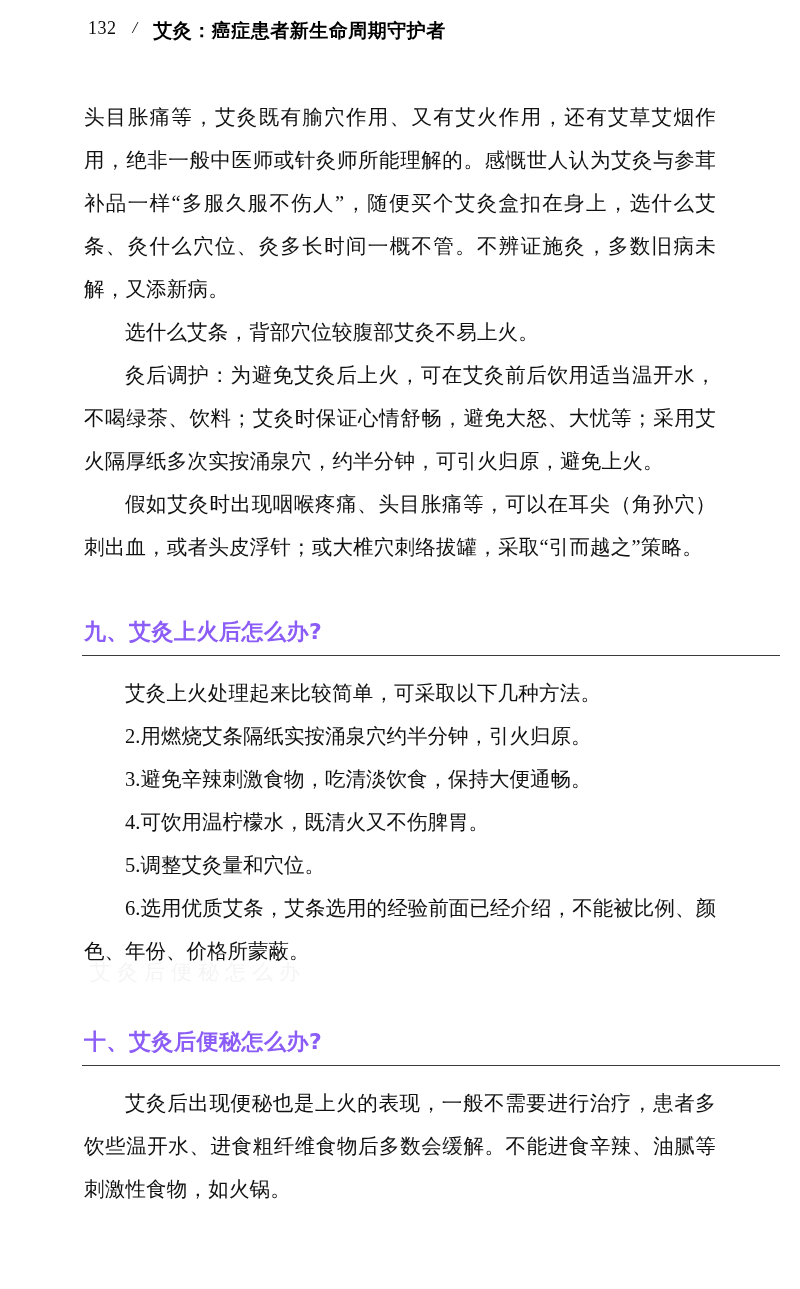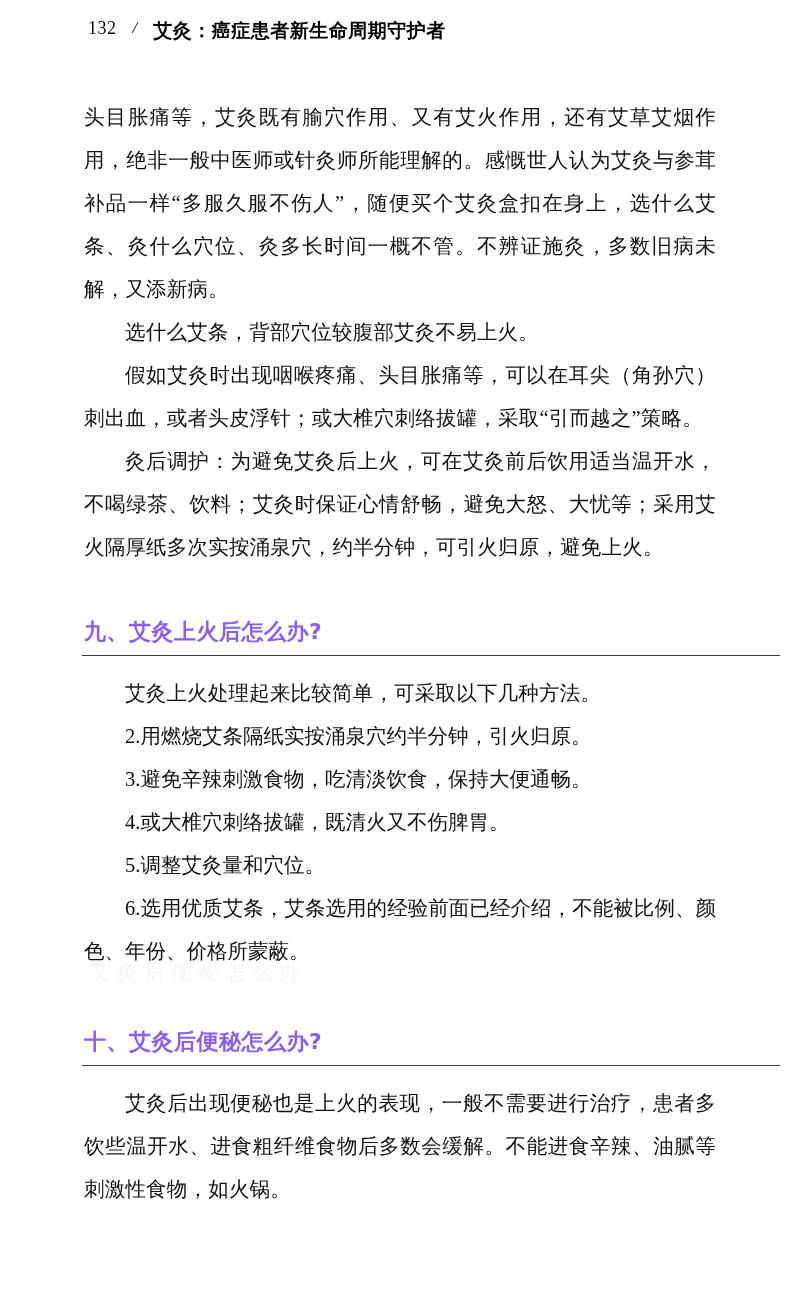--- a/index.html
+++ b/index.html
@@ -144,37 +144,37 @@
   </div>
 
   <div class="ghost">艾灸后便秘怎么办</div>
 
   <div class="content">
 
     <p class="body-par noindent">头目胀痛等，艾灸既有腧穴作用、又有艾火作用，还有艾草艾烟作用，绝非一般中医师或针灸师所能理解的。感慨世人认为艾灸与参茸补品一样“多服久服不伤人”，随便买个艾灸盒扣在身上，选什么艾条、灸什么穴位、灸多长时间一概不管。不辨证施灸，多数旧病未解，又添新病。</p>
 
     <p class="body-par indent">选什么艾条，背部穴位较腹部艾灸不易上火。</p>
 
+    <p class="body-par indent">灸后调护：为避免艾灸后上火，可在艾灸前后饮用适当温开水，不喝绿茶、饮料；艾灸时保证心情舒畅，避免大怒、大忧等；采用艾火隔厚纸多次实按涌泉穴，约半分钟，可引火归原，避免上火。</p>
+
     <p class="body-par indent">假如艾灸时出现咽喉疼痛、头目胀痛等，可以在耳尖（角孙穴）刺出血，或者头皮浮针；或大椎穴刺络拔罐，采取“引而越之”策略。</p>
-
-    <p class="body-par indent">灸后调护：为避免艾灸后上火，可在艾灸前后饮用适当温开水，不喝绿茶、饮料；艾灸时保证心情舒畅，避免大怒、大忧等；采用艾火隔厚纸多次实按涌泉穴，约半分钟，可引火归原，避免上火。</p>
 
     <div class="gap-before-heading"></div>
     <div class="section" style="margin-top:18px;">
       <h2 class="section-heading">九、艾灸上火后怎么办?</h2>
       <hr class="heading-rule">
 
       <p class="body-par indent">艾灸上火处理起来比较简单，可采取以下几种方法。</p>
 
 
       <p class="list-item"><span class="num">2.</span><span>用燃烧艾条隔纸实按涌泉穴约半分钟，引火归原。</span></p>
 
       <p class="list-item"><span class="num">3.</span><span>避免辛辣刺激食物，吃清淡饮食，保持大便通畅。</span></p>
 
-      <p class="list-item"><span class="num">4.</span><span>或大椎穴刺络拔罐，既清火又不伤脾胃。</span></p>
+      <p class="list-item"><span class="num">4.</span><span>可饮用温柠檬水，既清火又不伤脾胃。</span></p>
 
       <p class="list-item"><span class="num">5.</span><span>调整艾灸量和穴位。</span></p>
 
       <p class="list-item"><span class="num">6.</span><span>选用优质艾条，艾条选用的经验前面已经介绍，不能被比例、颜色、年份、价格所蒙蔽。</span></p>
     </div>
 
     <div class="section" style="margin-top:52px;">
       <h2 class="section-heading">十、艾灸后便秘怎么办?</h2>
       <hr class="heading-rule">
 

